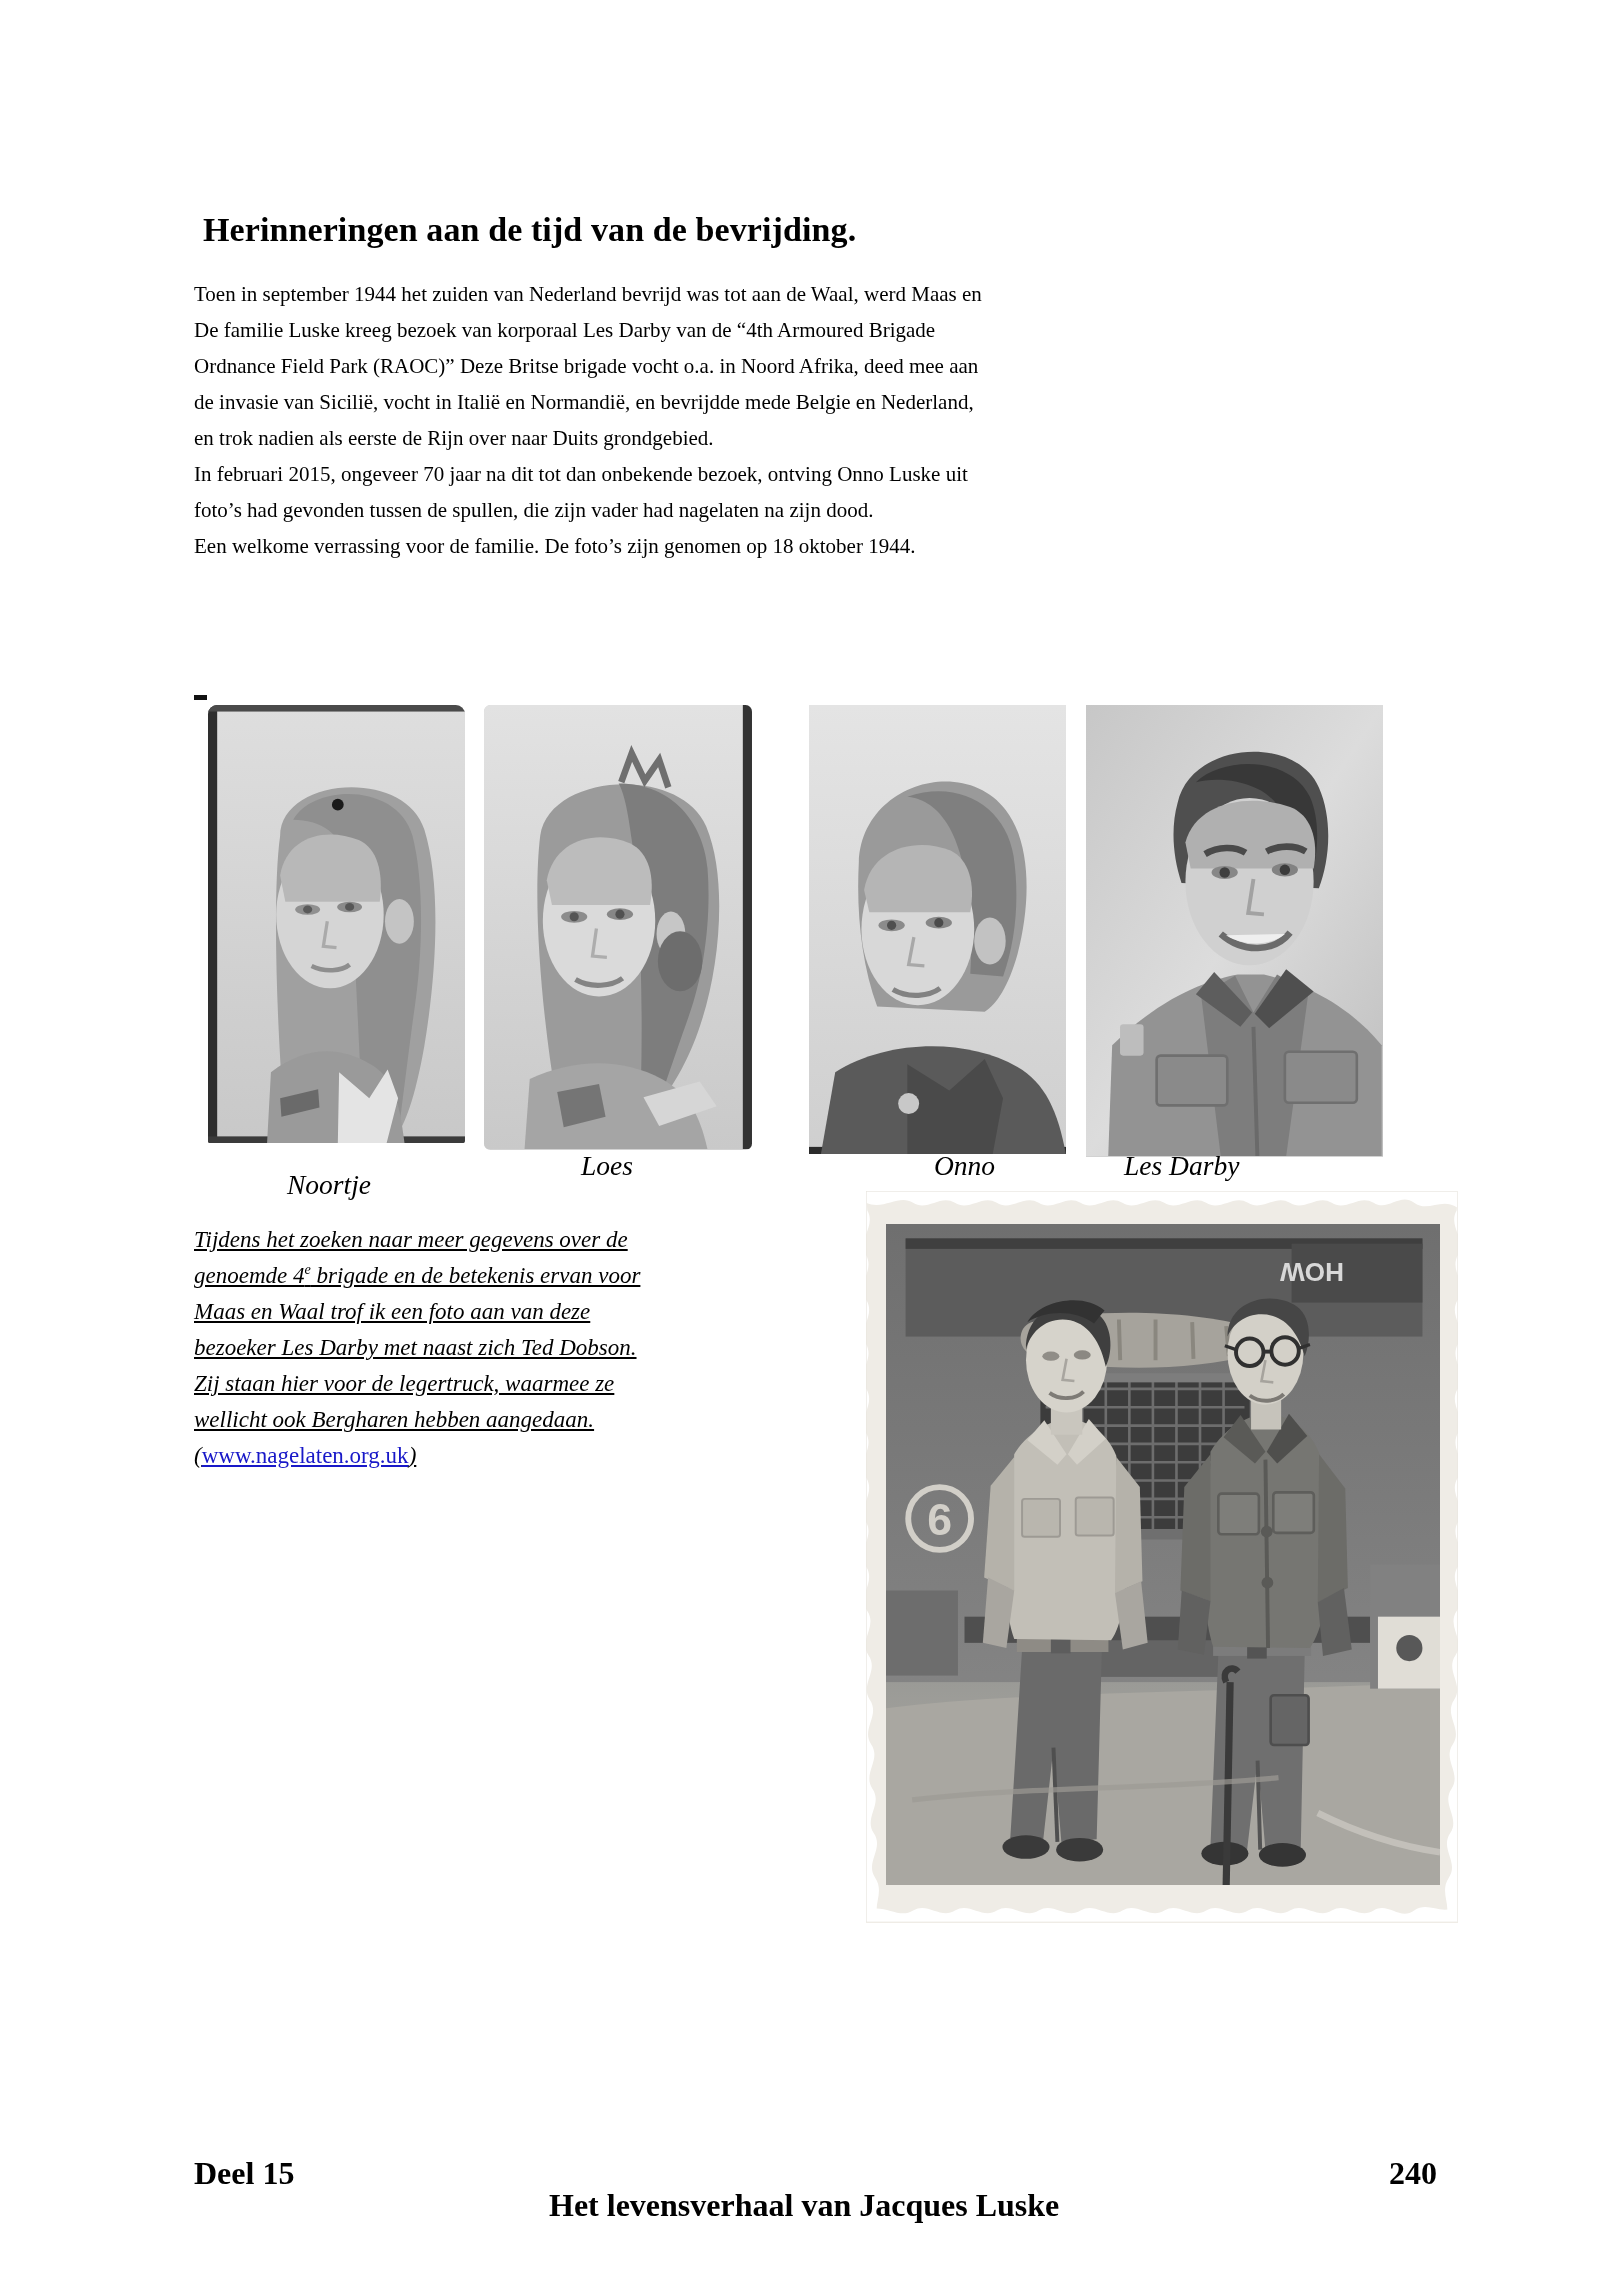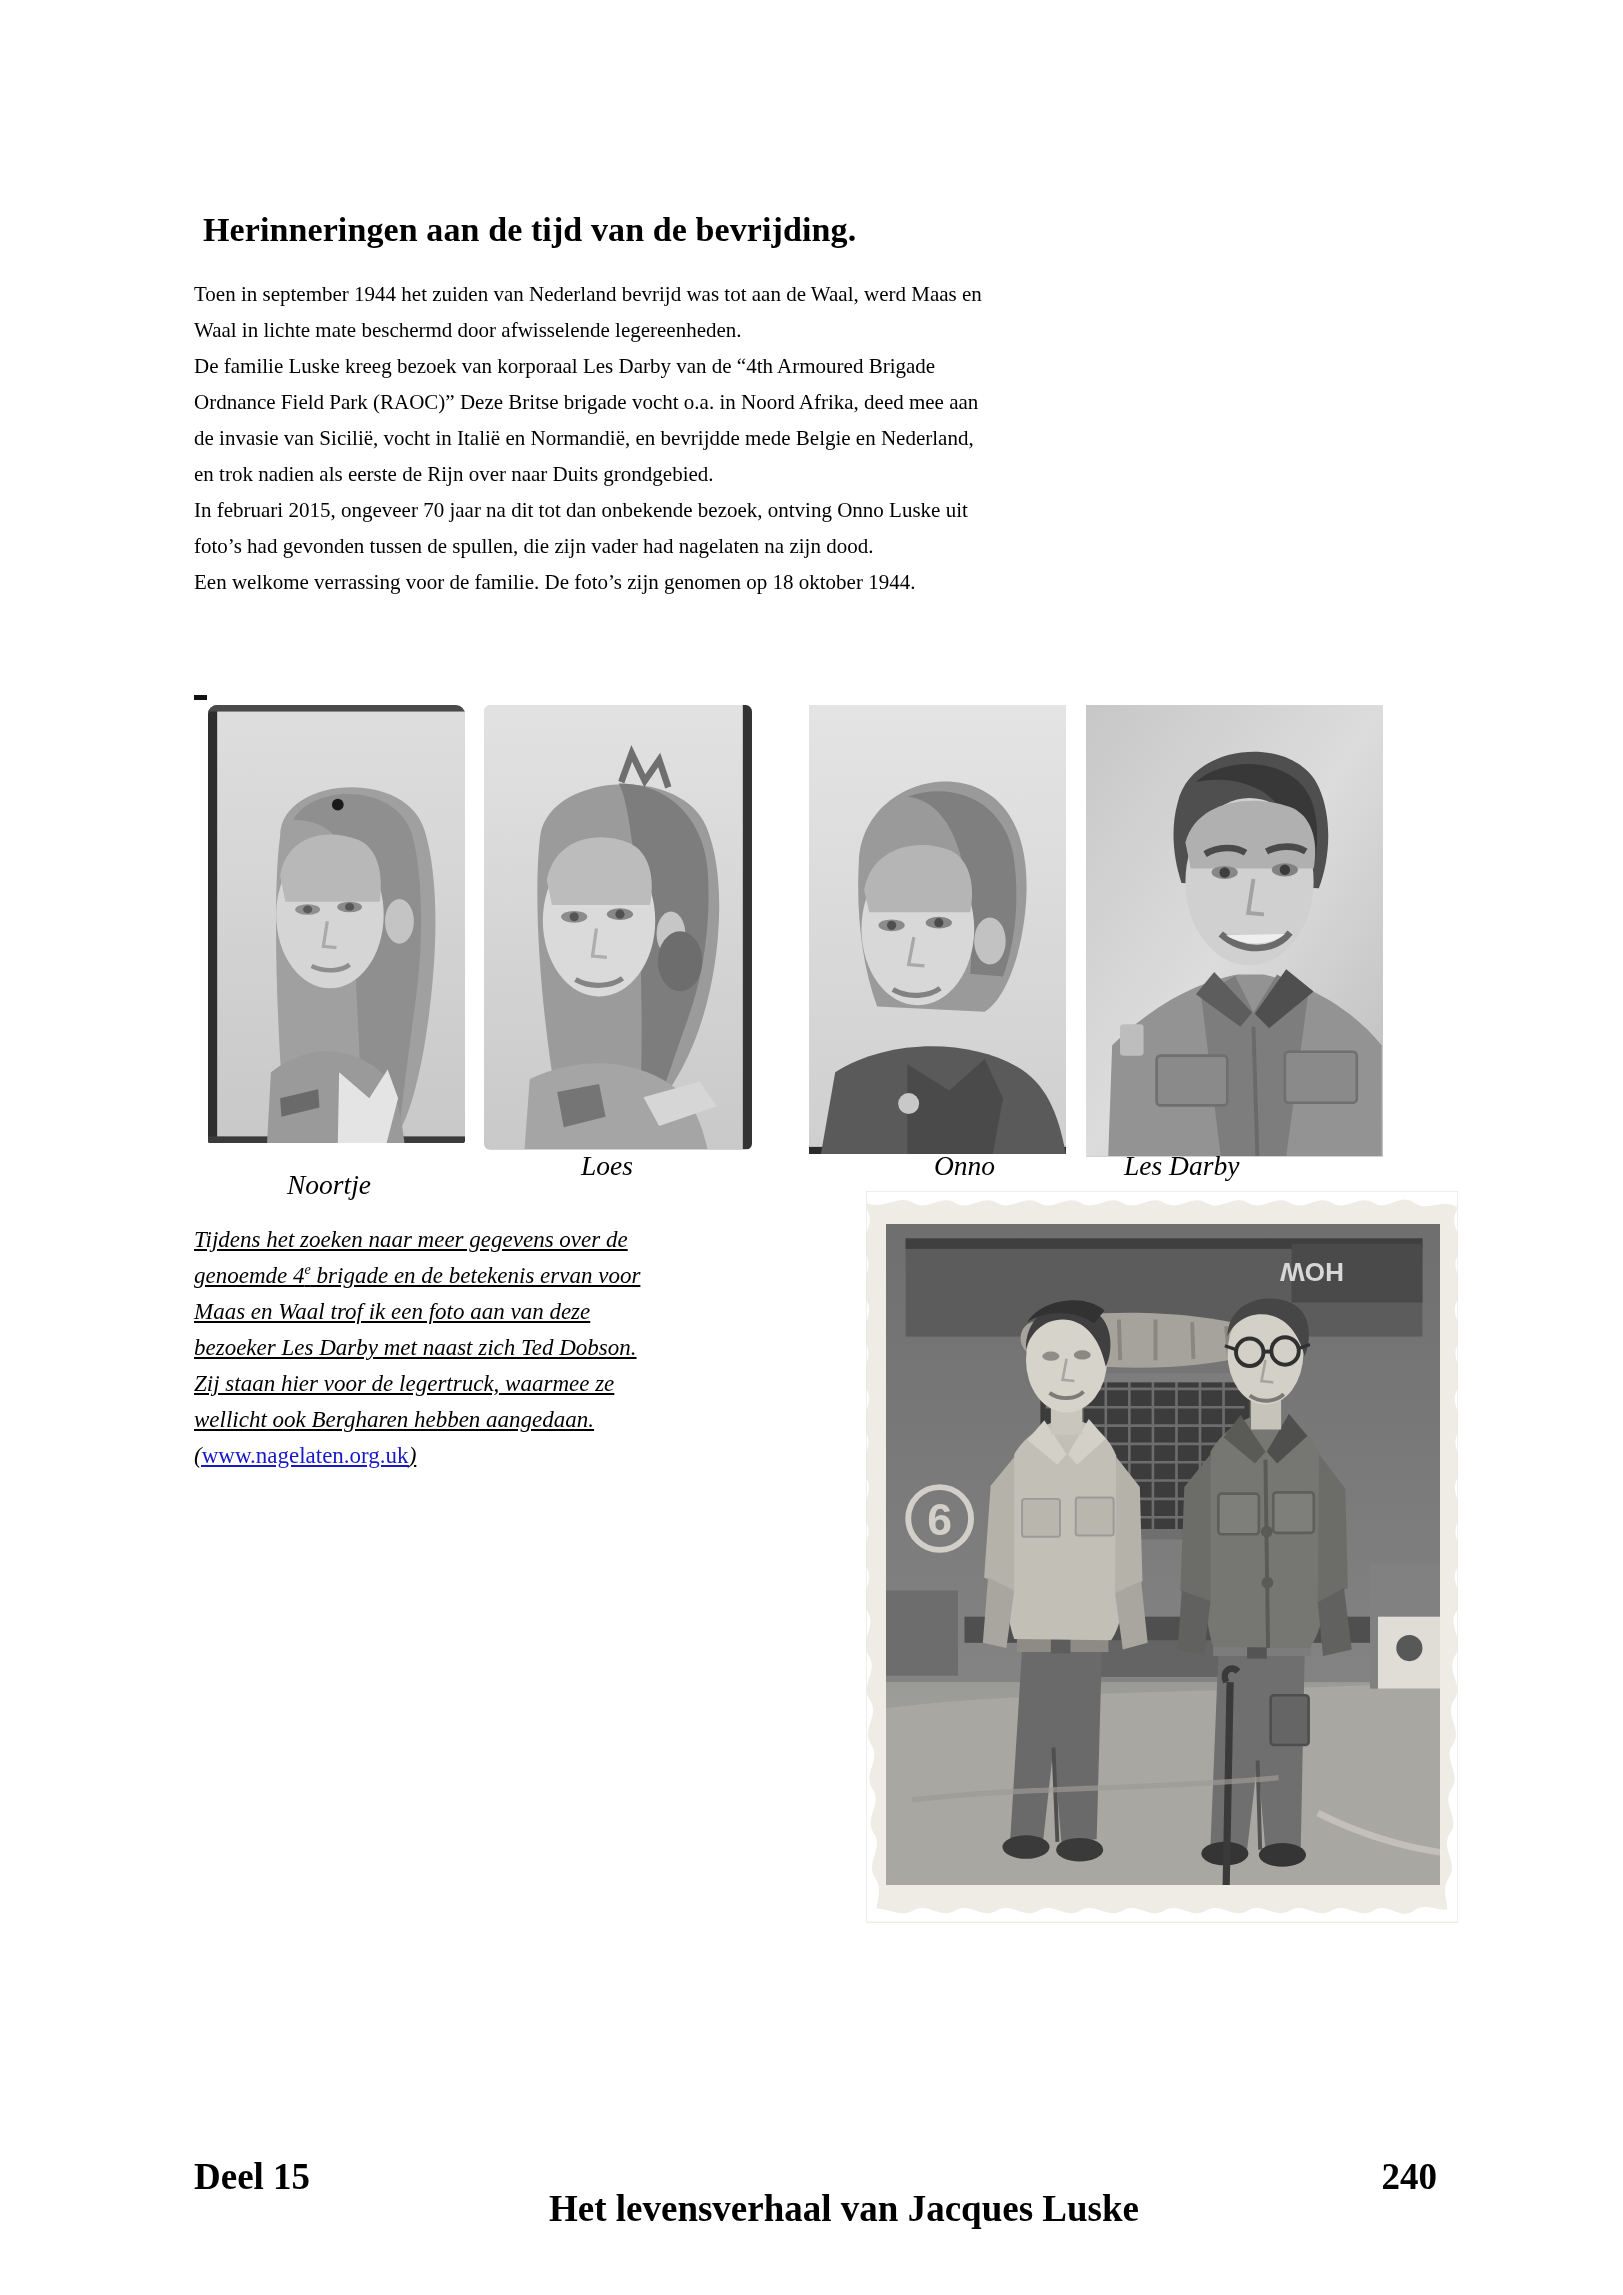--- a/index.html
+++ b/index.html
@@ -141,37 +141,36 @@
     background: #8d8d8a;
   }
 
   
   #footer {
     position: absolute;
     left: 194px;
     top: 2155px;
     width: 1243px;
     height: 39px;
-    font-size: 37px;
+    font-size: 32px;
     font-weight: bold;
   }
   #footer .f-left   { position: absolute; left: 0;    top: 0; white-space: nowrap; }
   #footer .f-center { position: absolute; left: 355px; top: 0; white-space: nowrap; margin-top: 32px; }
   #footer .f-right  { position: absolute; right: 0;   top: 0; white-space: nowrap; margin-left: 40px; }
 </style>
 </head>
 <body>
 
 <div class="page">
 
   <h1 id="page-title">Herinneringen aan de tijd van de bevrijding.</h1>
 
   <div id="intro-text">
     <div class="line">Toen in september 1944 het zuiden van Nederland bevrijd was tot aan de Waal, werd Maas en</div>
-    <div class="line">Waal in lichte mate beschermd door afwisselende legereenheden.</div>
     <div class="line">De familie Luske kreeg bezoek van korporaal Les Darby van de “4th Armoured Brigade</div>
     <div class="line">Ordnance Field Park (RAOC)” Deze Britse brigade vocht o.a. in Noord Afrika, deed mee aan</div>
     <div class="line">de invasie van Sicilië, vocht in Italië en Normandië, en bevrijdde mede Belgie en Nederland,</div>
     <div class="line">en trok nadien als eerste de Rijn over naar Duits grondgebied.</div>
     <div class="line">In februari 2015, ongeveer 70 jaar na dit tot dan onbekende bezoek, ontving Onno Luske uit</div>
     <div class="line">foto’s had gevonden tussen de spullen, die zijn vader had nagelaten na zijn dood.</div>
     <div class="line">Een welkome verrassing voor de familie. De foto’s zijn genomen op 18 oktober 1944.</div>
   </div>
 
   <div id="dash-mark"></div>

